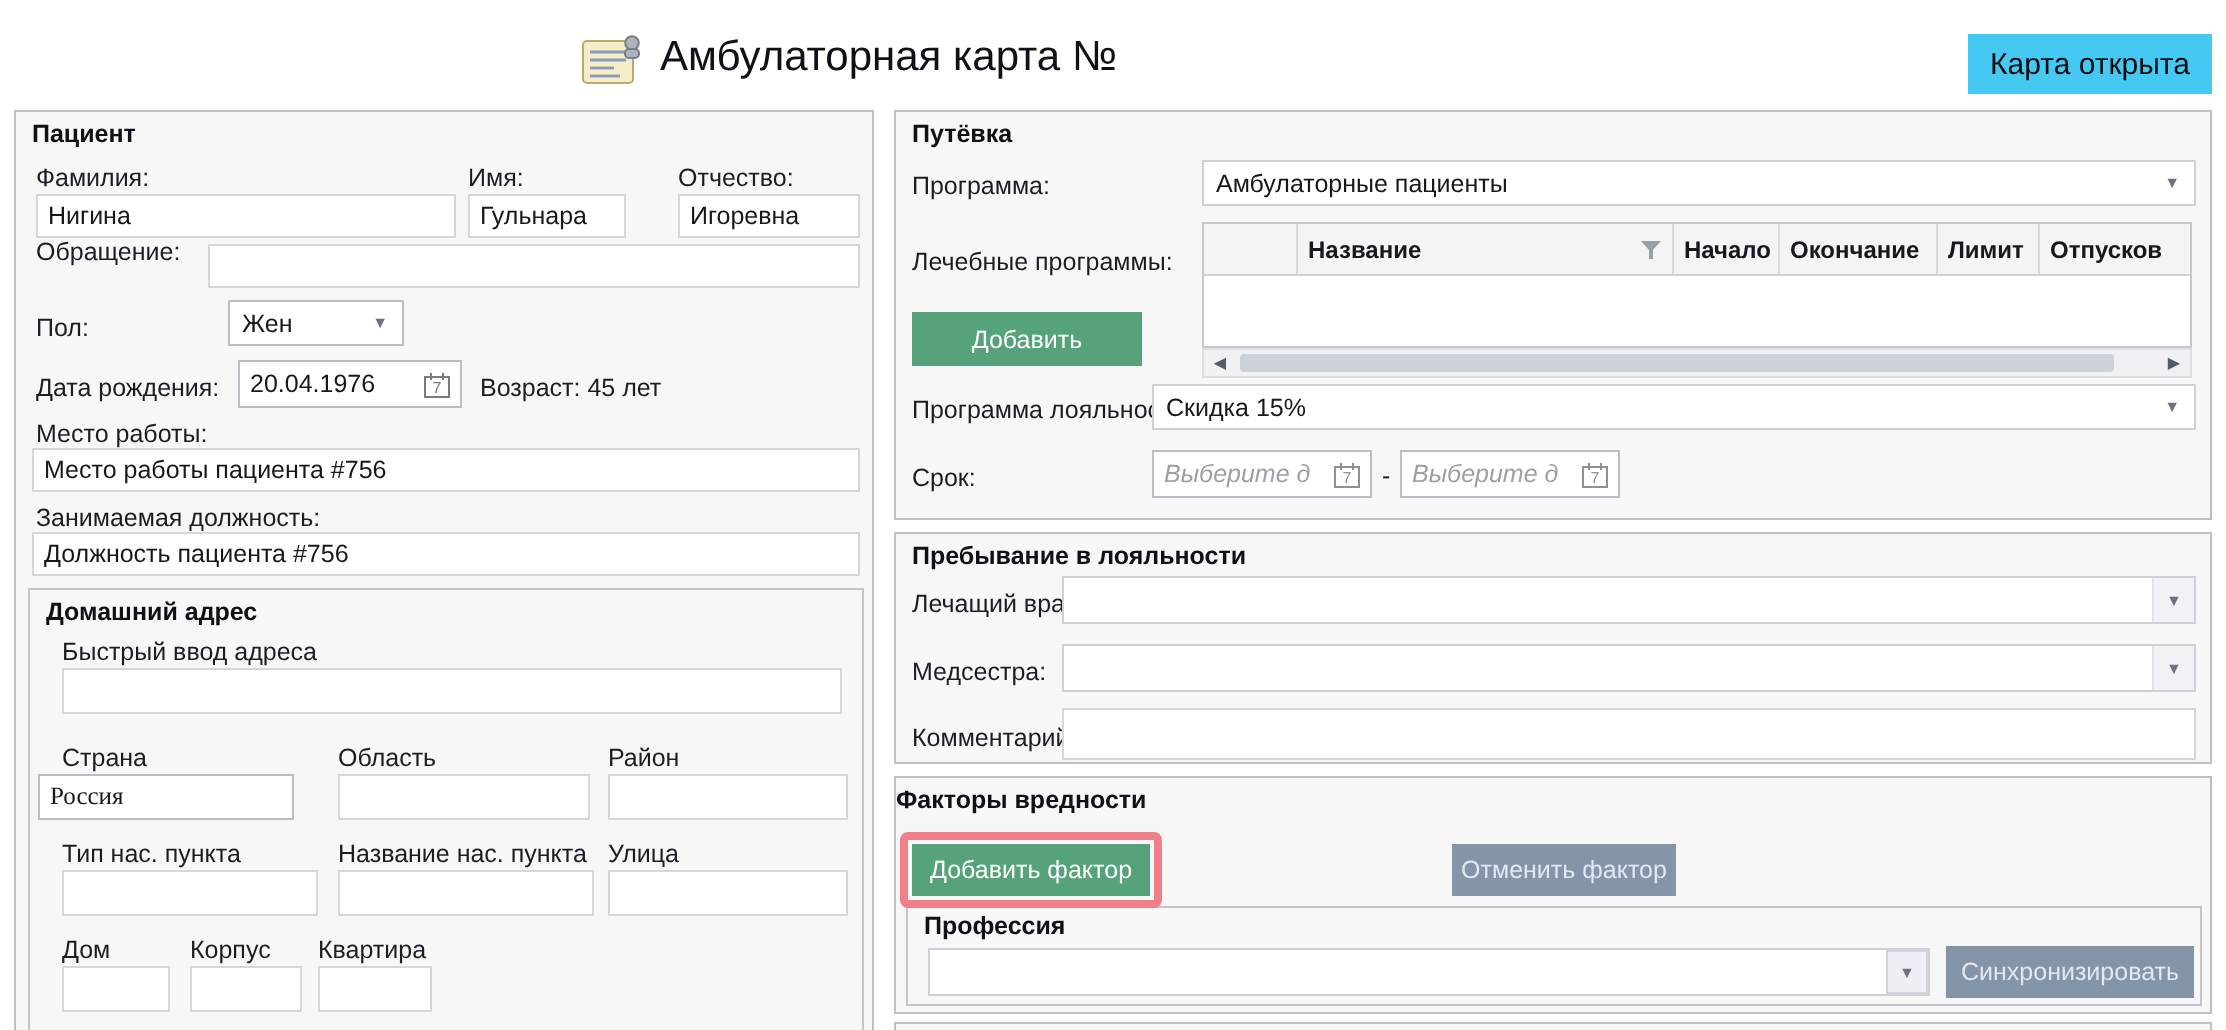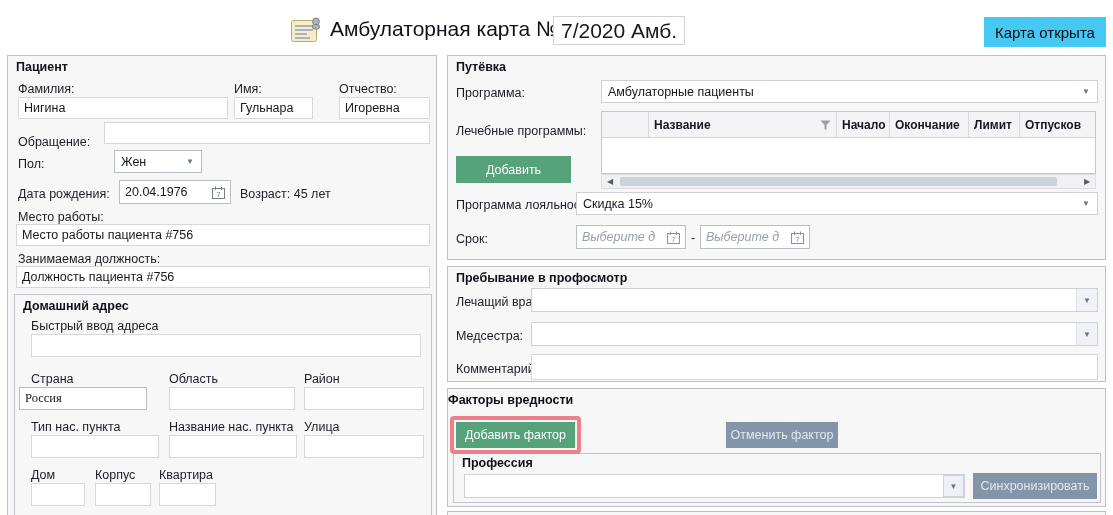--- a/index.html
+++ b/index.html
@@ -62,34 +62,33 @@
       <rect x="1.5" y="4.5" width="25" height="21" rx="2" fill="#f4edc9" stroke="#b9aa6d"></rect>
       <line x1="5" y1="10" x2="23" y2="10" stroke="#8d9ab6" stroke-width="1.4"></line>
       <line x1="5" y1="14" x2="23" y2="14" stroke="#8d9ab6" stroke-width="1.4"></line>
       <line x1="5" y1="18" x2="17" y2="18" stroke="#8d9ab6" stroke-width="1.4"></line>
       <line x1="5" y1="22" x2="20" y2="22" stroke="#8d9ab6" stroke-width="1.4"></line>
       <circle cx="26" cy="5.5" r="3.4" fill="#aeb4bc" stroke="#777e88"></circle>
       <rect x="22.5" y="8.5" width="7" height="4.5" rx="2" fill="#aeb4bc" stroke="#777e88"></rect>
     </svg>
   </span>
   <div class="hdr-title" style="left:330px;top:17px;">Амбулаторная карта №</div>
-  <div class="num-box" style="left:553px;top:16px;height:29px;">7/2020 Амб.</div>
   <div class="btn btn-cyan" style="left:984px;top:17px;width:122px;height:30px;">Карта открыта</div>
 
   <div class="panel" style="left:7px;top:55px;width:430px;height:465px;">
     <div class="caption" style="left:8px;top:4px;">Пациент</div>
 
     <div class="lbl" style="left:10px;top:26px;">Фамилия:</div>
     <div class="lbl" style="left:226px;top:26px;">Имя:</div>
     <div class="lbl" style="left:331px;top:26px;">Отчество:</div>
     <input class="tinput" style="left: 10px; top: 41px; width: 210px; height: 22px;" value="Нигина">
     <input class="tinput" style="left: 226px; top: 41px; width: 79px; height: 22px;" value="Гульнара">
     <input class="tinput" style="left: 331px; top: 41px; width: 91px; height: 22px;" value="Игоревна">
 
-    <div class="lbl" style="left:10px;top:79px;">Обращение:</div>
+    <div class="lbl" style="left:10px;top:63px;">Обращение:</div>
     <input class="tinput" style="left: 96px; top: 66px; width: 326px; height: 22px;">
 
     <div class="lbl" style="left:10px;top:101px;">Пол:</div>
     <div class="combo" style="left:106px;top:94px;width:88px;height:23px;border-color:#b9bdc6;">
       <span class="val">Жен</span>
       <span class="arrow">▼</span>
     </div>
 
     <div class="lbl" style="left:10px;top:131px;">Дата рождения:</div>
     <div class="date-box" style="left:111px;top:124px;width:112px;height:24px;">
@@ -198,21 +197,21 @@
       <svg class="cal-svg" width="13" height="13" viewBox="0 0 13 13">
         <rect x="0.5" y="2.5" width="12" height="10" fill="#fff" stroke="#8a919b"></rect>
         <line x1="3.5" y1="0.5" x2="3.5" y2="4" stroke="#8a919b"></line>
         <line x1="9.5" y1="0.5" x2="9.5" y2="4" stroke="#8a919b"></line>
         <text x="6.5" y="10.5" font-size="8" text-anchor="middle" fill="#8a919b" font-family="Liberation Sans, sans-serif">7</text>
       </svg>
     </div>
   </div>
 
   <div class="panel" style="left:447px;top:266px;width:659px;height:116px;">
-    <div class="caption" style="left:8px;top:4px;">Пребывание в профосмотр</div>
+    <div class="caption" style="left:8px;top:4px;">Пребывание в лояльности</div>
 
     <div class="lbl" style="left:8px;top:28px;">Лечащий врач:</div>
     <div class="combo" style="left:83px;top:21px;width:567px;height:24px;">
       <span class="val"></span>
       <span class="arrow-btn">▼</span>
     </div>
 
     <div class="lbl" style="left:8px;top:62px;">Медсестра:</div>
     <div class="combo" style="left:83px;top:55px;width:567px;height:24px;">
       <span class="val"></span>

